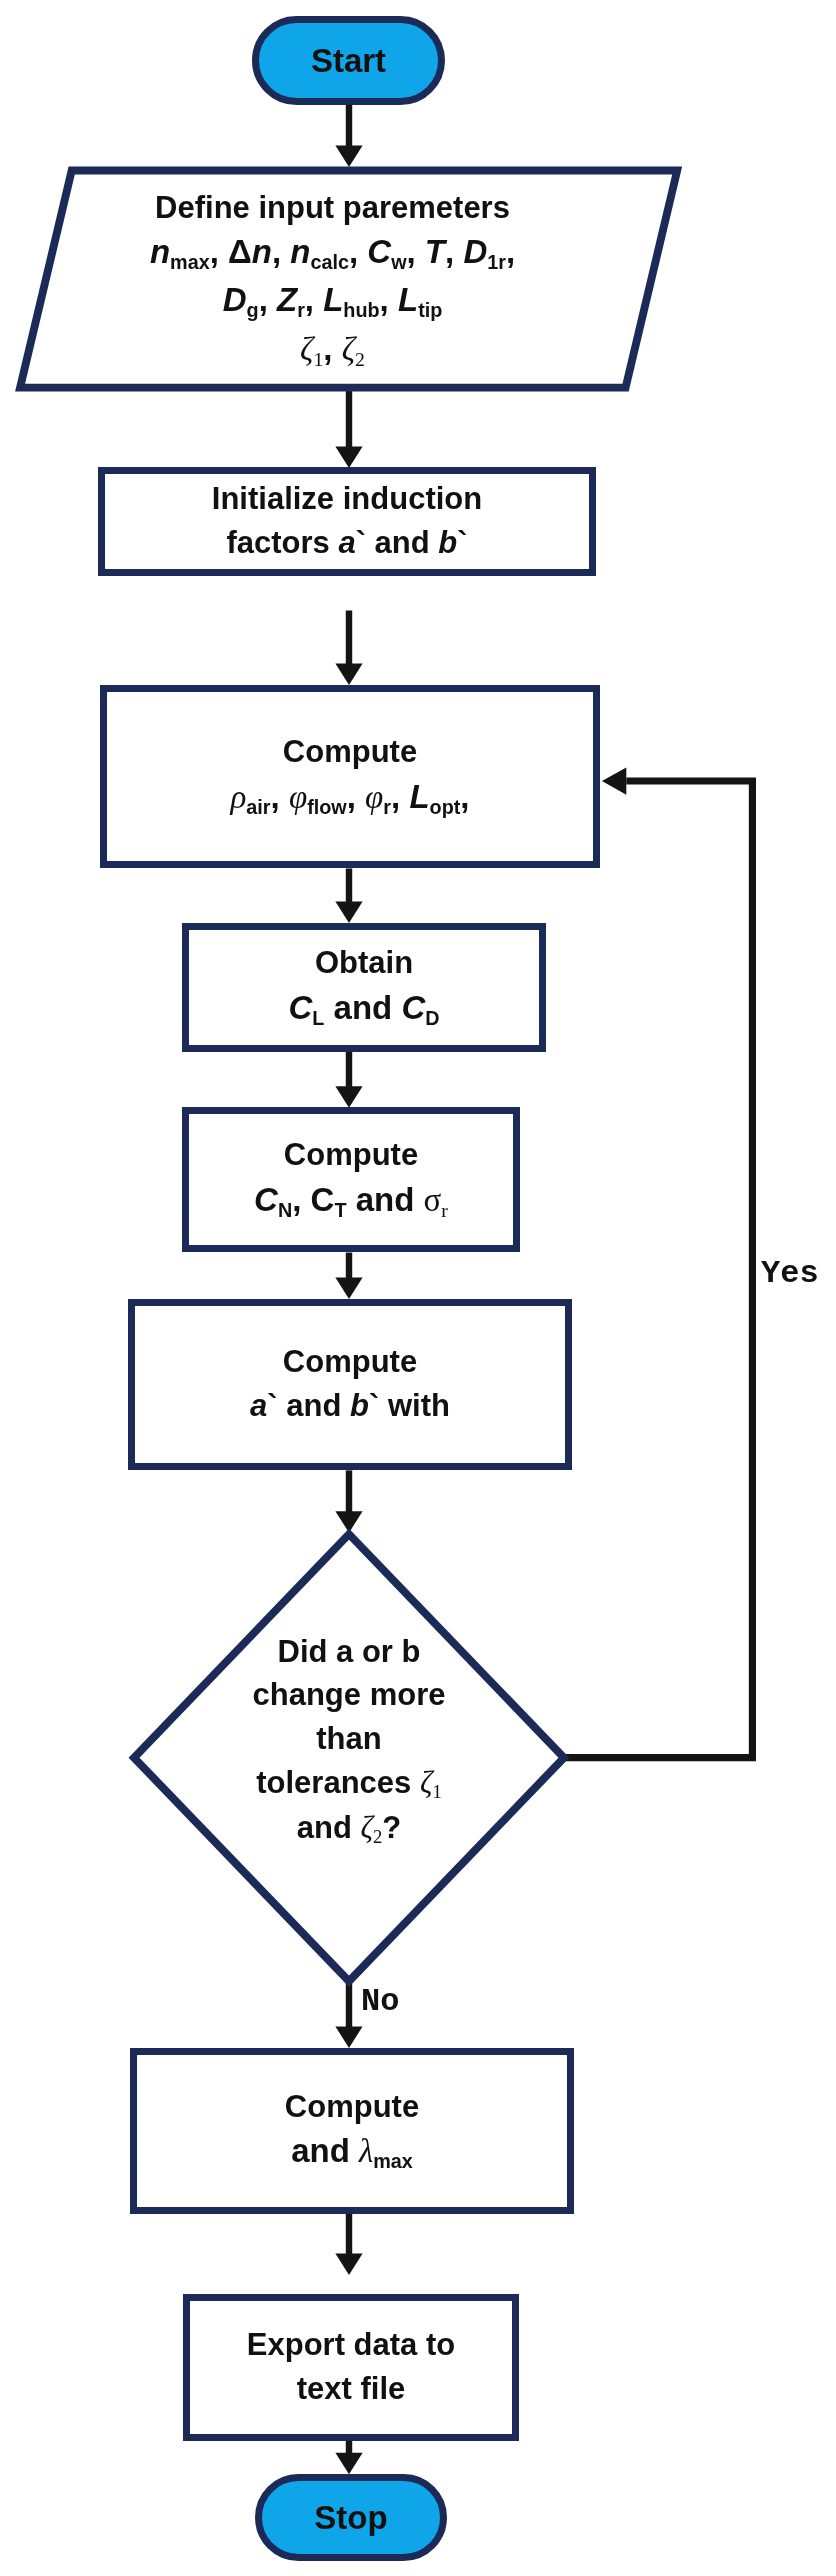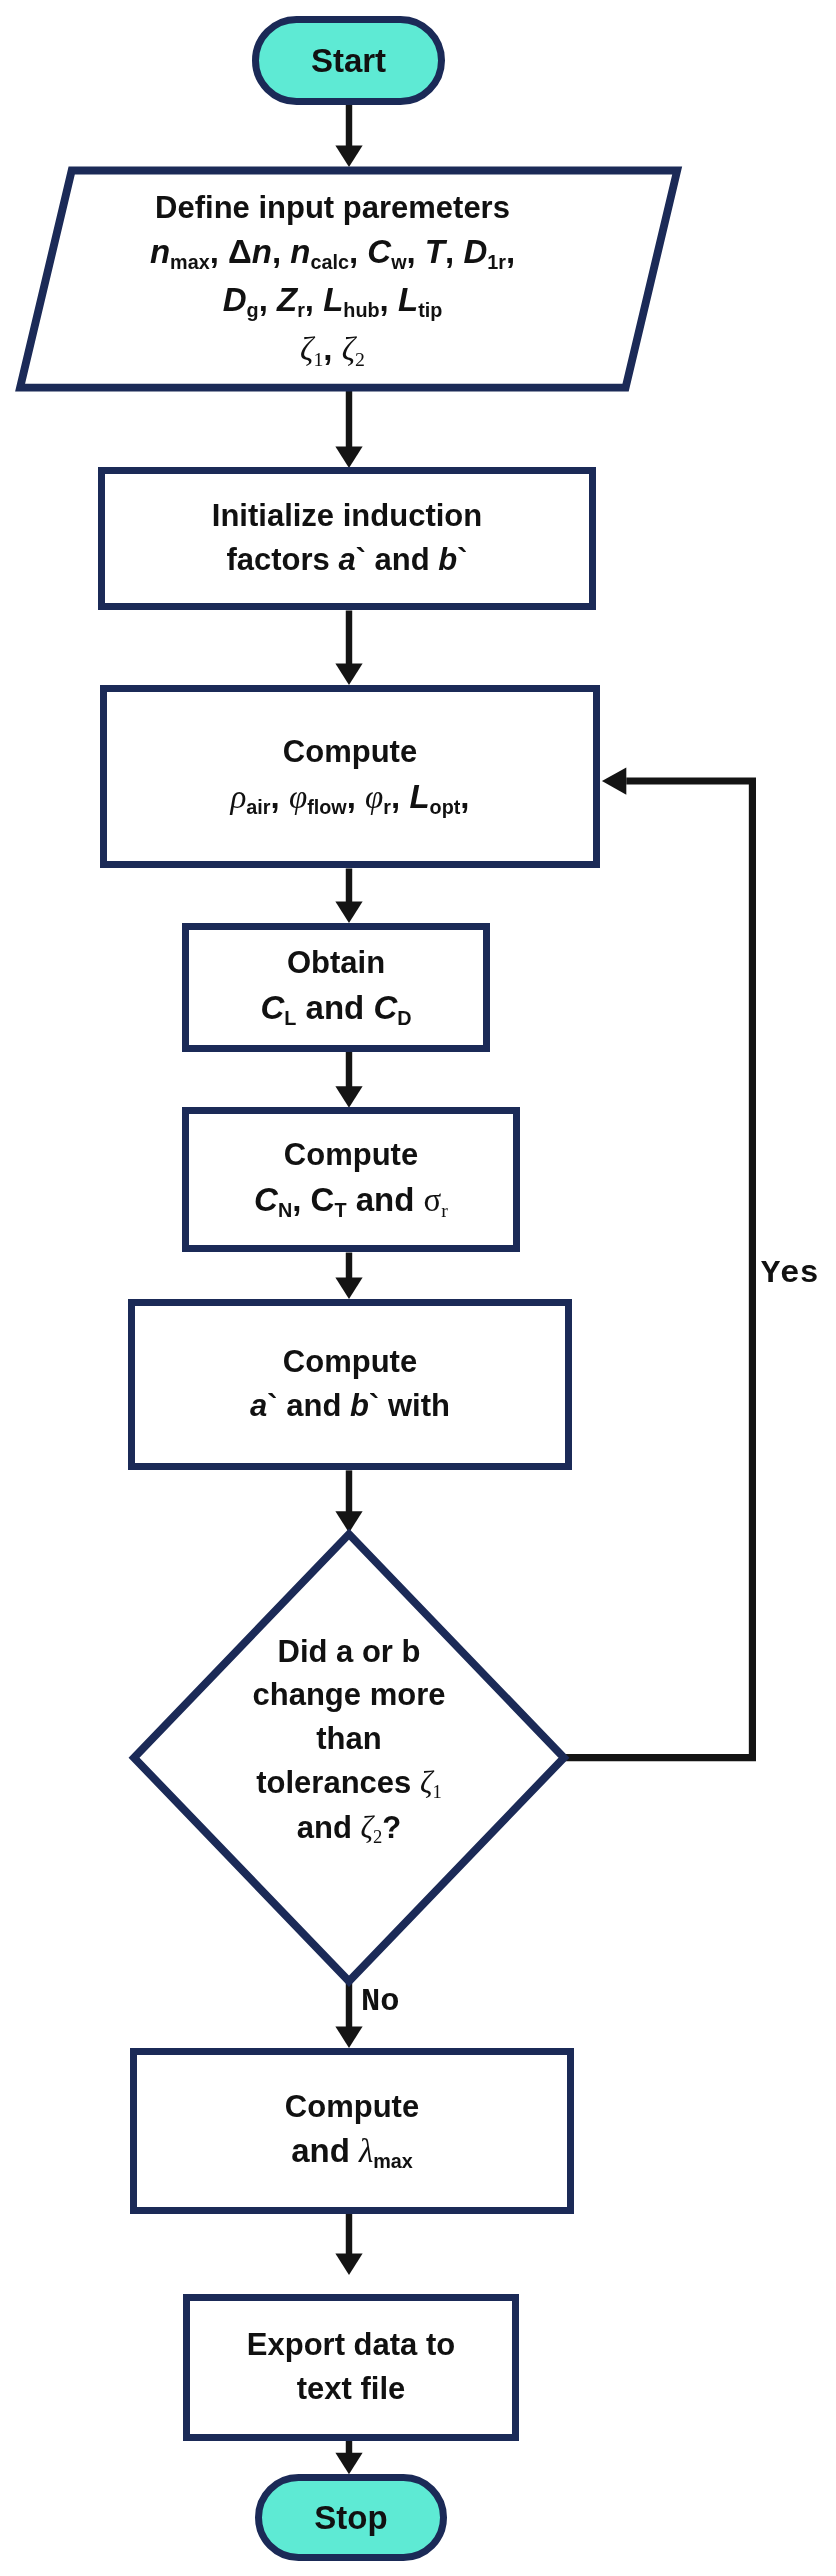--- a/index.html
+++ b/index.html
@@ -7,21 +7,21 @@
   body { background:var(--bg); font-family:"Liberation Sans", sans-serif; }
   #canvas { position:relative; width:837px; height:2576px; background:var(--bg); overflow:hidden; }
   #wires { position:absolute; left:0; top:0; width:837px; height:2576px; }
   .shape { fill:#ffffff; stroke:var(--navy); }
   .conn  { stroke:var(--ink); fill:none; }
   .head  { fill:var(--ink); stroke:none; }
 
   .node { position:absolute; display:flex; flex-direction:column; align-items:center;
           justify-content:center; text-align:center; color:var(--txt); font-weight:700; }
   .rect    { border:7.2px solid var(--navy); background:#fff; }
-  .stadium { border:7.2px solid var(--navy); background:#5eead4; border-radius:50px; font-size:33px; }
+  .stadium { border:7.2px solid var(--navy); background:#0ea5e9; border-radius:50px; font-size:33px; }
   .plain   { background:transparent; }
 
   .t-head { font-size:31px; line-height:1.18; }
   .t-var  { font-size:33px; line-height:1.18;text-align:center; }
   .gap6  > div { margin:3.6px 0; }
 
   .it  { font-style:italic; }
   .srf { font-family:"Liberation Serif", serif; font-weight:400; }
   .sub { font-size:0.60em; vertical-align:-0.28em; }
   .edge-label { position:absolute; font-weight:700; font-size:32px; color:var(--txt);font-family:Liberation Mono, monospace; }
@@ -65,31 +65,31 @@
     <div>Start</div>
   </div>
 
   <div class="node plain gap6" style="left:28px; top:178px; width:609px; height:204px;">
     <div class="t-head">Define input paremeters</div>
     <div class="t-var"><span class="it">n</span><span class="sub">max</span><span>, Δ</span><span class="it">n</span><span>, </span><span class="it">n</span><span class="sub">calc</span><span>, </span><span class="it">C</span><span class="sub">w</span><span>, </span><span class="it">T</span><span>, </span><span class="it">D</span><span class="sub">1r</span><span>,</span></div>
     <div class="t-var"><span class="it">D</span><span class="sub">g</span><span>, </span><span class="it">Z</span><span class="sub">r</span><span>, </span><span class="it">L</span><span class="sub">hub</span><span>, </span><span class="it">L</span><span class="sub">tip</span></div>
     <div class="t-var"><span class="srf it">ζ</span><span class="srf sub">1</span><span>, </span><span class="srf it">ζ</span><span class="srf sub">2</span></div>
   </div>
 
-  <div class="node rect gap6" style="left:98px; top:467px; width:498px; height:143px;">
+  <div class="node rect gap6" style="left:98px; top:467px; width:498px; height:109px;">
     <div class="t-head">Initialize induction</div>
     <div class="t-head"><span>factors </span><span class="it">a</span><span>` and </span><span class="it">b</span><span>`</span></div>
   </div>
 
   <div class="node rect gap6" style="left:100px; top:685px; width:500px; height:183px;">
     <div class="t-head">Compute</div>
     <div class="t-var"><span class="srf it">ρ</span><span class="sub">air</span><span>, </span><span class="srf it">φ</span><span class="sub">flow</span><span>, </span><span class="srf it">φ</span><span class="sub">r</span><span>, </span><span class="it">L</span><span class="sub">opt</span><span>,</span></div>
   </div>
 
-  <div class="node rect gap6" style="left:182px; top:923px; width:308px; height:129px;">
+  <div class="node rect gap6" style="left:182px; top:923px; width:364px; height:129px;">
     <div class="t-head">Obtain</div>
     <div class="t-var"><span class="it">C</span><span class="sub">L</span><span> and </span><span class="it">C</span><span class="sub">D</span></div>
   </div>
 
   <div class="node rect gap6" style="left:182px; top:1107px; width:338px; height:145px;">
     <div class="t-head">Compute</div>
     <div class="t-var"><span class="it">C</span><span class="sub">N</span><span>, C</span><span class="sub">T</span><span> and  </span><span class="srf">σ</span><span class="srf sub">r</span></div>
   </div>
 
   <div class="node rect gap6" style="left:128px; top:1299px; width:444px; height:171px;">

